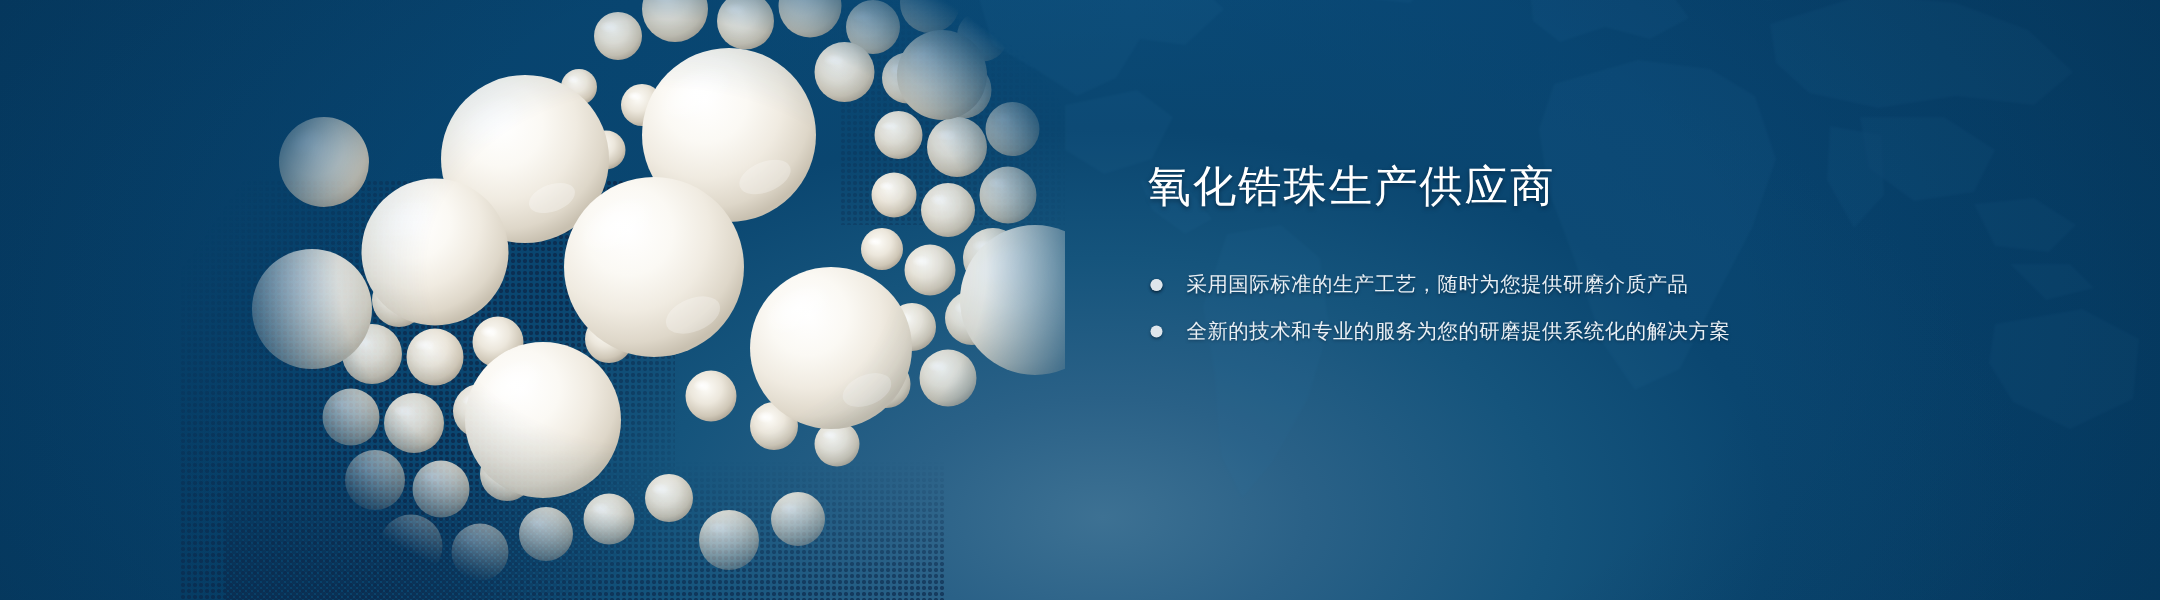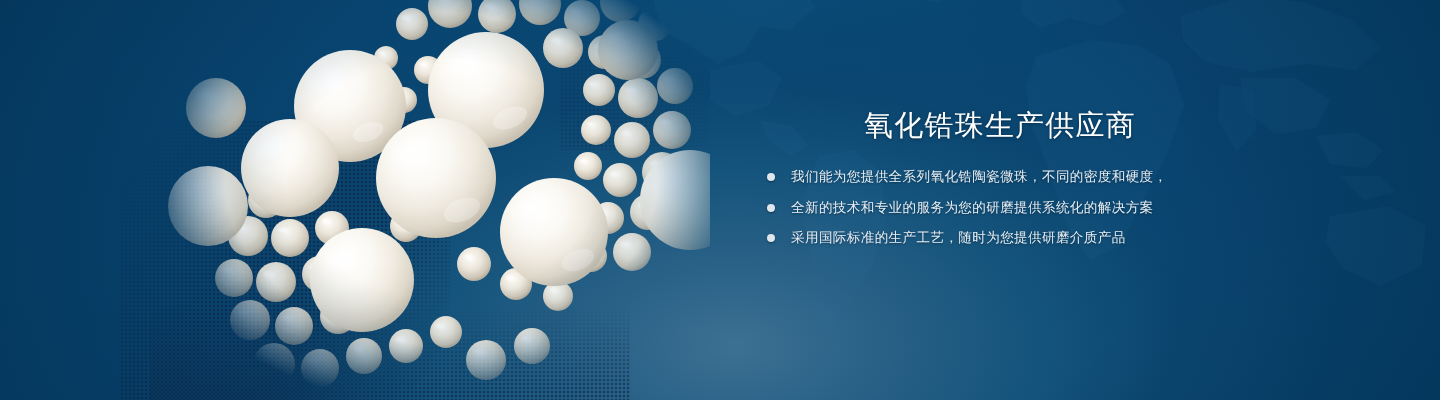--- a/index.html
+++ b/index.html
@@ -74,24 +74,23 @@
   .copy{
     position:absolute;
     left:765px;top:108px;width:470px;
   }
   .headline{
     color:#ffffff;
     font-size:29px;
     line-height:1.18;
     letter-spacing:1.2px;
     font-weight:400;
-    margin:0 0 23px 0;
+    margin:0 0 36px 0;
     text-shadow:0 1px 3px rgba(2,24,44,.55);
     white-space:nowrap;
-    text-align:center;
   }
   .bullets{list-style:none;margin:0;padding:0;}
   .bullet{
     position:relative;
     padding-left:26px;
     margin-bottom:7px;
     color:#e9eff4;
     font-size:13.6px;
     line-height:23.5px;
     letter-spacing:.35px;
@@ -332,29 +331,28 @@
   </div>
 
   <div class="copy">
 
     <h1 class="headline">氧化锆珠生产供应商</h1>
 
     <ul class="bullets">
 
       <li class="bullet">
         <span class="dot"></span>
-        <span class="bullet-line">我们能为您提供全系列氧化锆陶瓷微珠，不同的密度和硬度，</span>
+      </li>
+
+      <li class="bullet">
+        <span class="dot"></span>
+        <span class="bullet-line">采用国际标准的生产工艺，随时为您提供研磨介质产品</span>
       </li>
 
       <li class="bullet">
         <span class="dot"></span>
         <span class="bullet-line">全新的技术和专业的服务为您的研磨提供系统化的解决方案</span>
       </li>
 
-      <li class="bullet">
-        <span class="dot"></span>
-        <span class="bullet-line">采用国际标准的生产工艺，随时为您提供研磨介质产品</span>
-      </li>
-
     </ul>
   </div>
 
 </div>
 
 </body></html>

